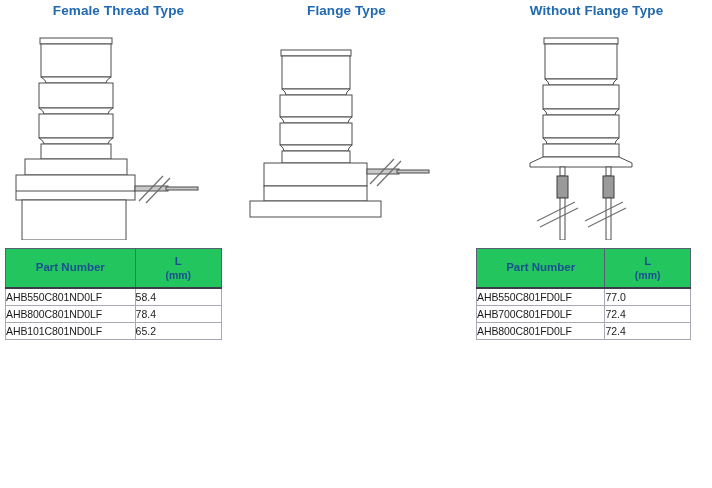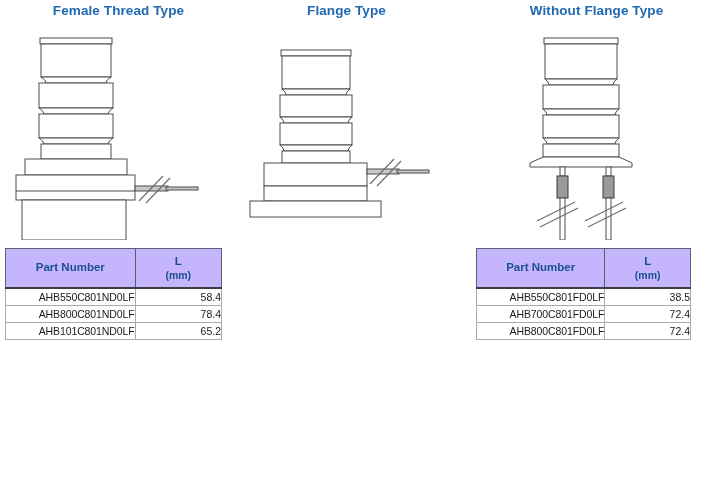--- a/index.html
+++ b/index.html
@@ -63,42 +63,42 @@
   .spec-table.t1 { left: 5px;  top: 248px; width: 217px; }
   .spec-table.t2 { left: 248px; top: 248px; width: 215px; }
 
   .spec-table th,
   .spec-table td {
     border: 1px solid #a9a9b4;
     padding: 0;
     margin: 0;
   }
   .spec-table thead th {
-    background: #c4b5fd;
+    background: #22c55e;
     color: #1b4f91;
     font-size: 11.5px;
     font-weight: bold;
     line-height: 1.15;
     height: 38px;
     vertical-align: middle;
     text-align: center;
     border: 1px solid #5a6070;
     border-bottom: 2px solid #3b3b4a;
   }
   .spec-table thead th .unit {
     display: block;
     font-size: 10.5px;
     font-weight: bold;
   }
   .spec-table tbody td {
     font-size: 10.5px;
     color: #1a1a1a;
     height: 16px;
     line-height: 16px;
-    text-align: right;
+    text-align: left;
     background: #ffffff;
     white-space: nowrap;
   }
   .spec-table tbody td.pn {
     letter-spacing: -0.1px;
   }
   .col-pn { width: 60%; }
   .col-l  { width: 40%; }
 
   
@@ -218,21 +218,21 @@
           <th>Part Number</th>
           <th>
             <span>L</span>
             <span class="unit">(mm)</span>
           </th>
         </tr>
       </thead>
       <tbody>
         <tr>
           <td class="pn">AHB550C801FD0LF</td>
-          <td>38.5</td>
+          <td>77.0</td>
         </tr>
         <tr>
           <td class="pn">AHB700C801FD0LF</td>
           <td>72.4</td>
         </tr>
         <tr>
           <td class="pn">AHB800C801FD0LF</td>
           <td>72.4</td>
         </tr>
       </tbody>

